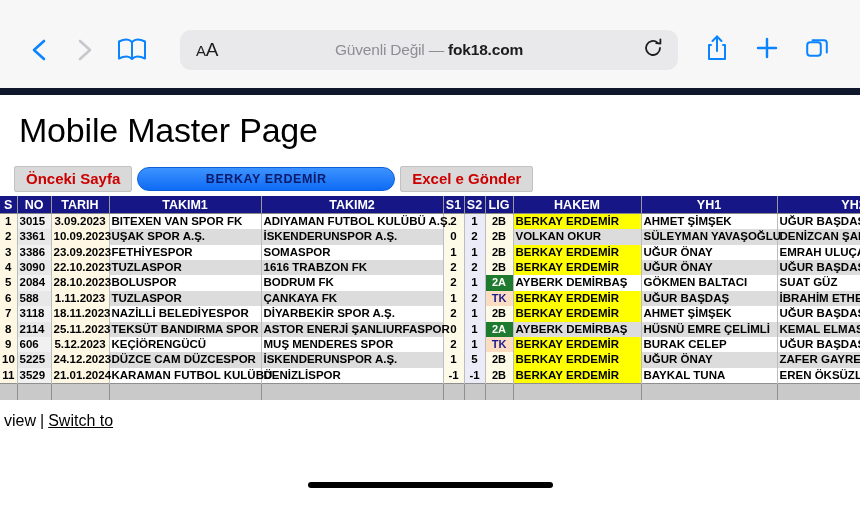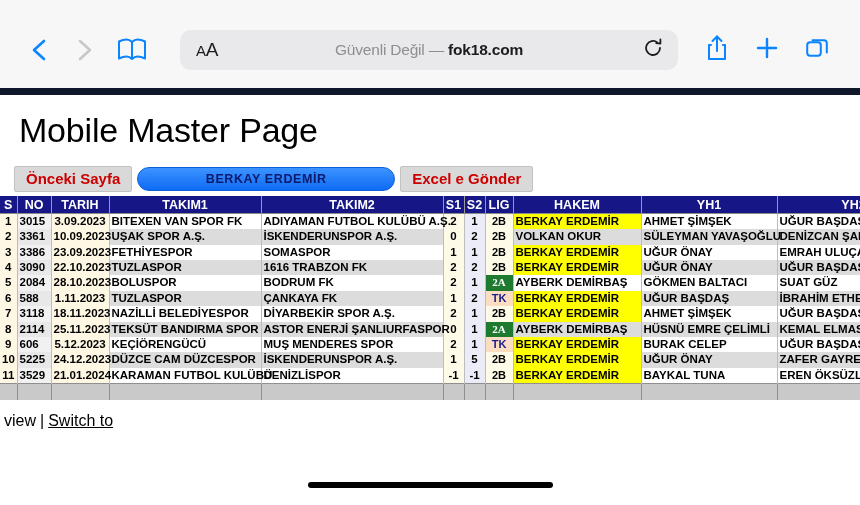--- a/index.html
+++ b/index.html
@@ -172,21 +172,21 @@
   tr.r-even td { background: #dcdcdc; }
 
   
   td.c-s   { color: #b3611a; text-align: center; background: #fdf7e3 !important; }
   td.c-no  { color: #1a1a8c; text-align: left; background: #e8e8e8 !important; }
   tr.r-odd td.c-no { background: #f1f1f1 !important; }
   td.c-tarih { color: #1a1a8c; text-align: center; background: #fdf7e3 !important; }
   td.c-s1  { color: #1a1a8c; text-align: center; background: #fdfbe8 !important; }
   td.c-s2  { color: #1a1a8c; text-align: center; background: #ececf8 !important; }
   td.c-lig { color: #1a1a8c; text-align: center; font-size: 11px; background: #fdfbe8 !important; }
-  td.c-lig.lig-2A { background: #1e7a2e !important; color: #ffffff !important; font-family: Liberation Serif, serif; }
+  td.c-lig.lig-2A { background: #1e7a2e !important; color: #ffffff !important; }
   td.c-lig.lig-TK { background: #fbddc2 !important; color: #1a1a8c !important; }
   td.c-hakem { color: #1a1a8c; overflow: hidden; }
   td.c-hakem.hl { background: #ffff00 !important; }
   td.c-takim, td.c-yh { overflow: hidden; }
   td.c-ovf { overflow: visible; }
 
   tr.footer-row td {
     background: #c9c9c9 !important;
     height: 16px;
     border-right: 1px solid #8f8f8f;

